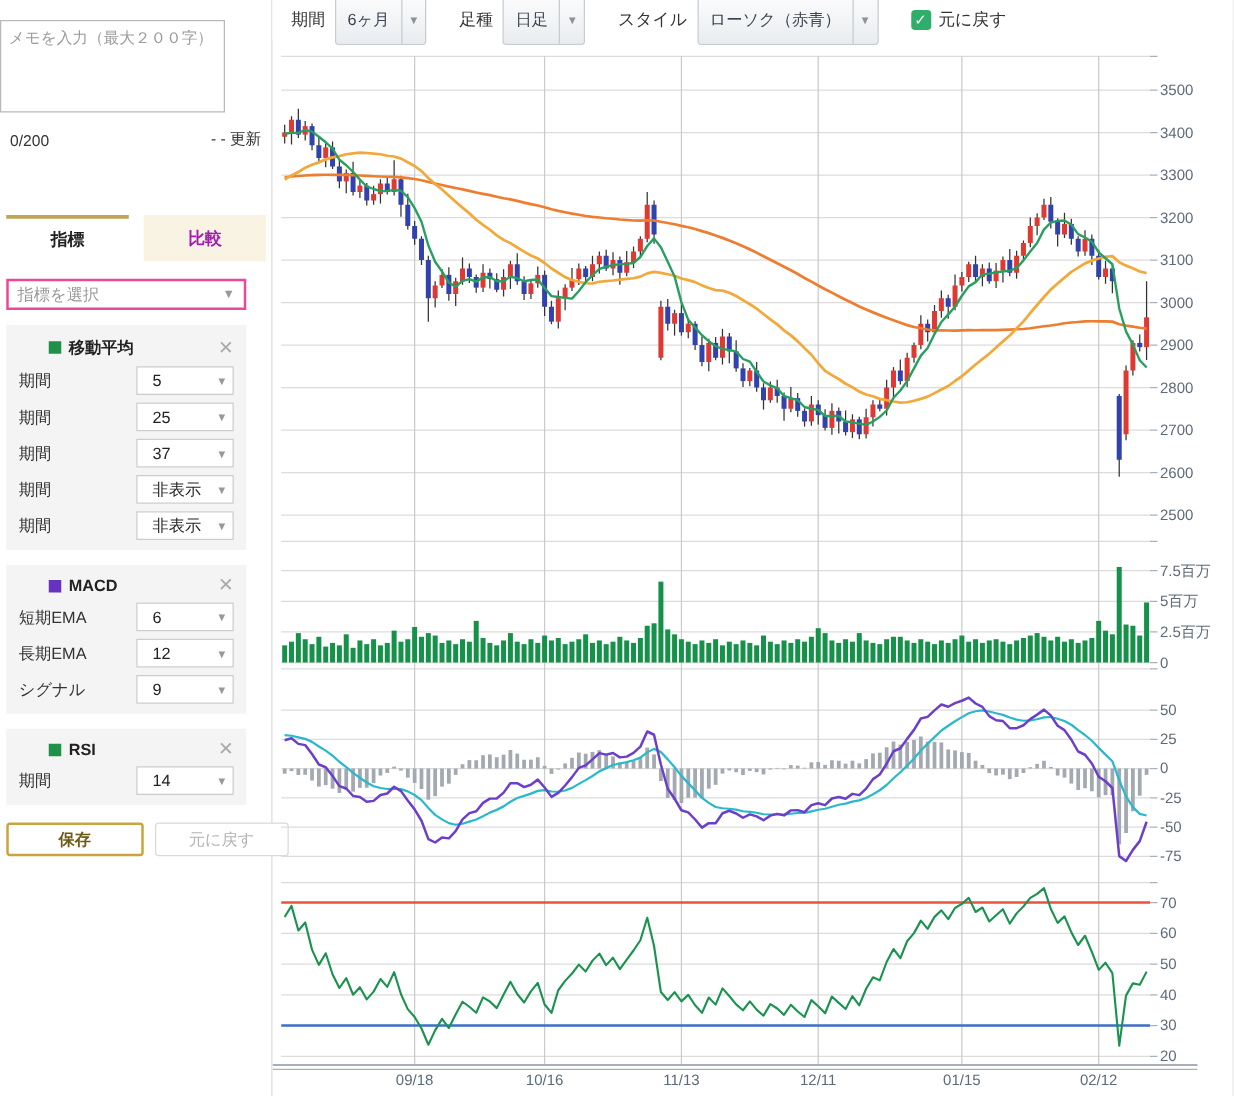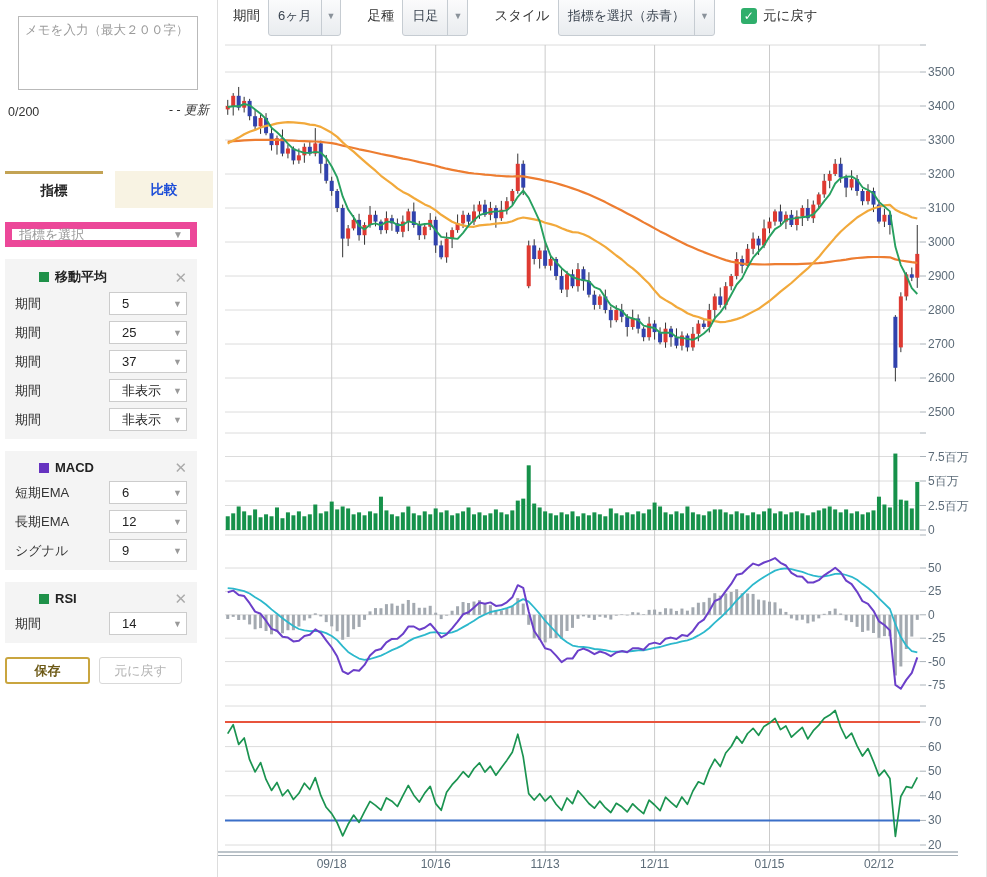--- a/index.html
+++ b/index.html
@@ -5,40 +5,40 @@
 * { box-sizing: border-box; margin: 0; padding: 0; }
 body {
   width: 987px; height: 877px; background: #fff;
   font-family: "Liberation Sans", "DejaVu Sans", sans-serif;
   color: #333; overflow: hidden;
 }
 .app { position: relative; width: 987px; height: 877px; display: flex; }
 
 
 .sidebar { width: 218px; height: 877px; border-right: 1px solid #ddd; background: #fff; padding-top: 16px; flex: 0 0 218px; }
-.memo-wrap { padding: 0 10px 0 18px; }
+.memo-wrap { padding: 0 10px 0 0; }
 .memo { width: 180px; height: 74px; border: 1px solid #b9b9b9; font-size: 12.5px; padding: 5px 6px; resize: none; color: #333; font-family: inherit; background:#fff; }
 .memo::placeholder { color: #9b9b9b; }
 .memo-meta { display: flex; justify-content: space-between; align-items: flex-end; margin: 8px 8px 0 8px; font-size: 12.5px; color: #333; }
-.memo-update { cursor: pointer; font-style: italic; }
+.memo-update { cursor: pointer; }
 .tabs { display: flex; margin-top: 52px; width: 208px; margin-left: 5px; gap: 12px; }
 .tab { flex: 1; height: 37px; display: flex; align-items: center; justify-content: center; font-size: 13.5px; font-weight: bold; cursor: pointer; color: #222; }
 .tab.active { background: #fff; border-top: 3px solid #c3a354; }
-.tab.inactive { background: #f8f3e3; color: #1d4ed8; }
-.ind-select { width: 192px; margin: 14px 0 0 5px; height: 25px; border: 7px solid #ec4899; background: #fff; display: flex; align-items: center; justify-content: space-between; padding: 0 7px; font-size: 13px; color: #999; cursor: pointer; }
+.tab.inactive { background: #f8f3e3; color: #a21caf; }
+.ind-select { width: 192px; margin: 14px 0 0 5px; height: 25px; border: 2px solid #ec4899; background: #fff; display: flex; align-items: center; justify-content: space-between; padding: 0 7px; font-size: 13px; color: #999; cursor: pointer; }
 .ind-select .arrow { color: #999; font-size: 10px; }
 .section { width: 192px; margin: 12px 0 0 5px; background: #f4f4f4; padding: 9px 10px 8px 10px; }
 .sec-head { display: flex; align-items: center; font-size: 13px; font-weight: bold; color: #222; margin-bottom: 4px; padding-left: 24px; }
 .sec-sq { width: 10px; height: 10px; display: inline-block; margin-right: 6px; }
 .sec-close { margin-left: auto; color: #aaa; font-size: 15px; cursor: pointer; line-height: 1; }
 .sec-row { display: flex; align-items: center; margin-top: 6px; }
 .sec-row .lbl { font-size: 13px; color: #333; }
 .sec-row .sel { margin-left: auto; width: 78px; height: 23px; background: #fff; border: 1px solid #ccc; display: flex; align-items: center; padding: 0 4px 0 12px; font-size: 13px; color: #222; cursor: pointer; }
 .sec-row .sel .arrow { margin-left: auto; color: #999; font-size: 9px; }
-.btn-row { display: flex; margin: 14px 0 0 5px; width: 177px; gap: 9px; }
+.btn-row { display: flex; margin: 14px 0 0 5px; width: 226px; gap: 9px; }
 .btn-save { flex: 1; height: 27px; background: #fff; border: 2px solid #c9a53f; border-radius: 3px; font-size: 13px; font-weight: bold; color: #6d5a17; cursor: pointer; font-family: inherit; }
 .btn-reset { flex: 1; height: 27px; background: #fff; border: 1px solid #d9d9d9; border-radius: 3px; font-size: 13px; color: #b3b3b3; cursor: pointer; font-family: Liberation Mono, monospace; }
 
 
 .chart-col { position: relative; width: 769px; height: 877px; border-right: 1px solid #e5e5e5; }
 .toolbar { height: 32px; display: flex; align-items: center; padding-left: 15px; font-size: 13.5px; color: #333; background: #fff; }
 .tb-label { margin-right: 8px; }
 .tb-btn { display: flex; align-items: center; height: 40px; background: linear-gradient(#fcfcfd, #e9ecef); border: 1px solid #c6ccd2; border-radius: 3px; font-size: 13px; color: #3a4450; cursor: pointer; margin-right: 26px; }
 .tb-btn .txt { padding: 0 9px; }
 .tb-btn .dd { border-left: 1px solid #c6ccd2; padding: 0 5px; color: #8a929a; font-size: 9px; height: 100%; display: flex; align-items: center; }
@@ -169,21 +169,21 @@
         <span class="txt">6ヶ月</span>
         <span class="dd">▼</span>
       </div>
       <span class="tb-label">足種</span>
       <div class="tb-btn">
         <span class="txt">日足</span>
         <span class="dd">▼</span>
       </div>
       <span class="tb-label">スタイル</span>
       <div class="tb-btn">
-        <span class="txt">指標を選択（赤青）</span>
+        <span class="txt">ローソク（赤青）</span>
         <span class="dd">▼</span>
       </div>
       <div class="checkbox">✓</div>
       <span class="tb-label">元に戻す</span>
     </div>
     <svg id="chart" width="769" height="845">
         <line x1="7" y1="13" x2="702" y2="13" stroke="#dcdcdc" stroke-width="1"></line>
         <line x1="702" y1="13" x2="708" y2="13" stroke="#aab2b9" stroke-width="1"></line>
         <line x1="7" y1="40" x2="702" y2="40" stroke="#dcdcdc" stroke-width="1"></line>
         <line x1="702" y1="40" x2="708" y2="40" stroke="#aab2b9" stroke-width="1"></line>

